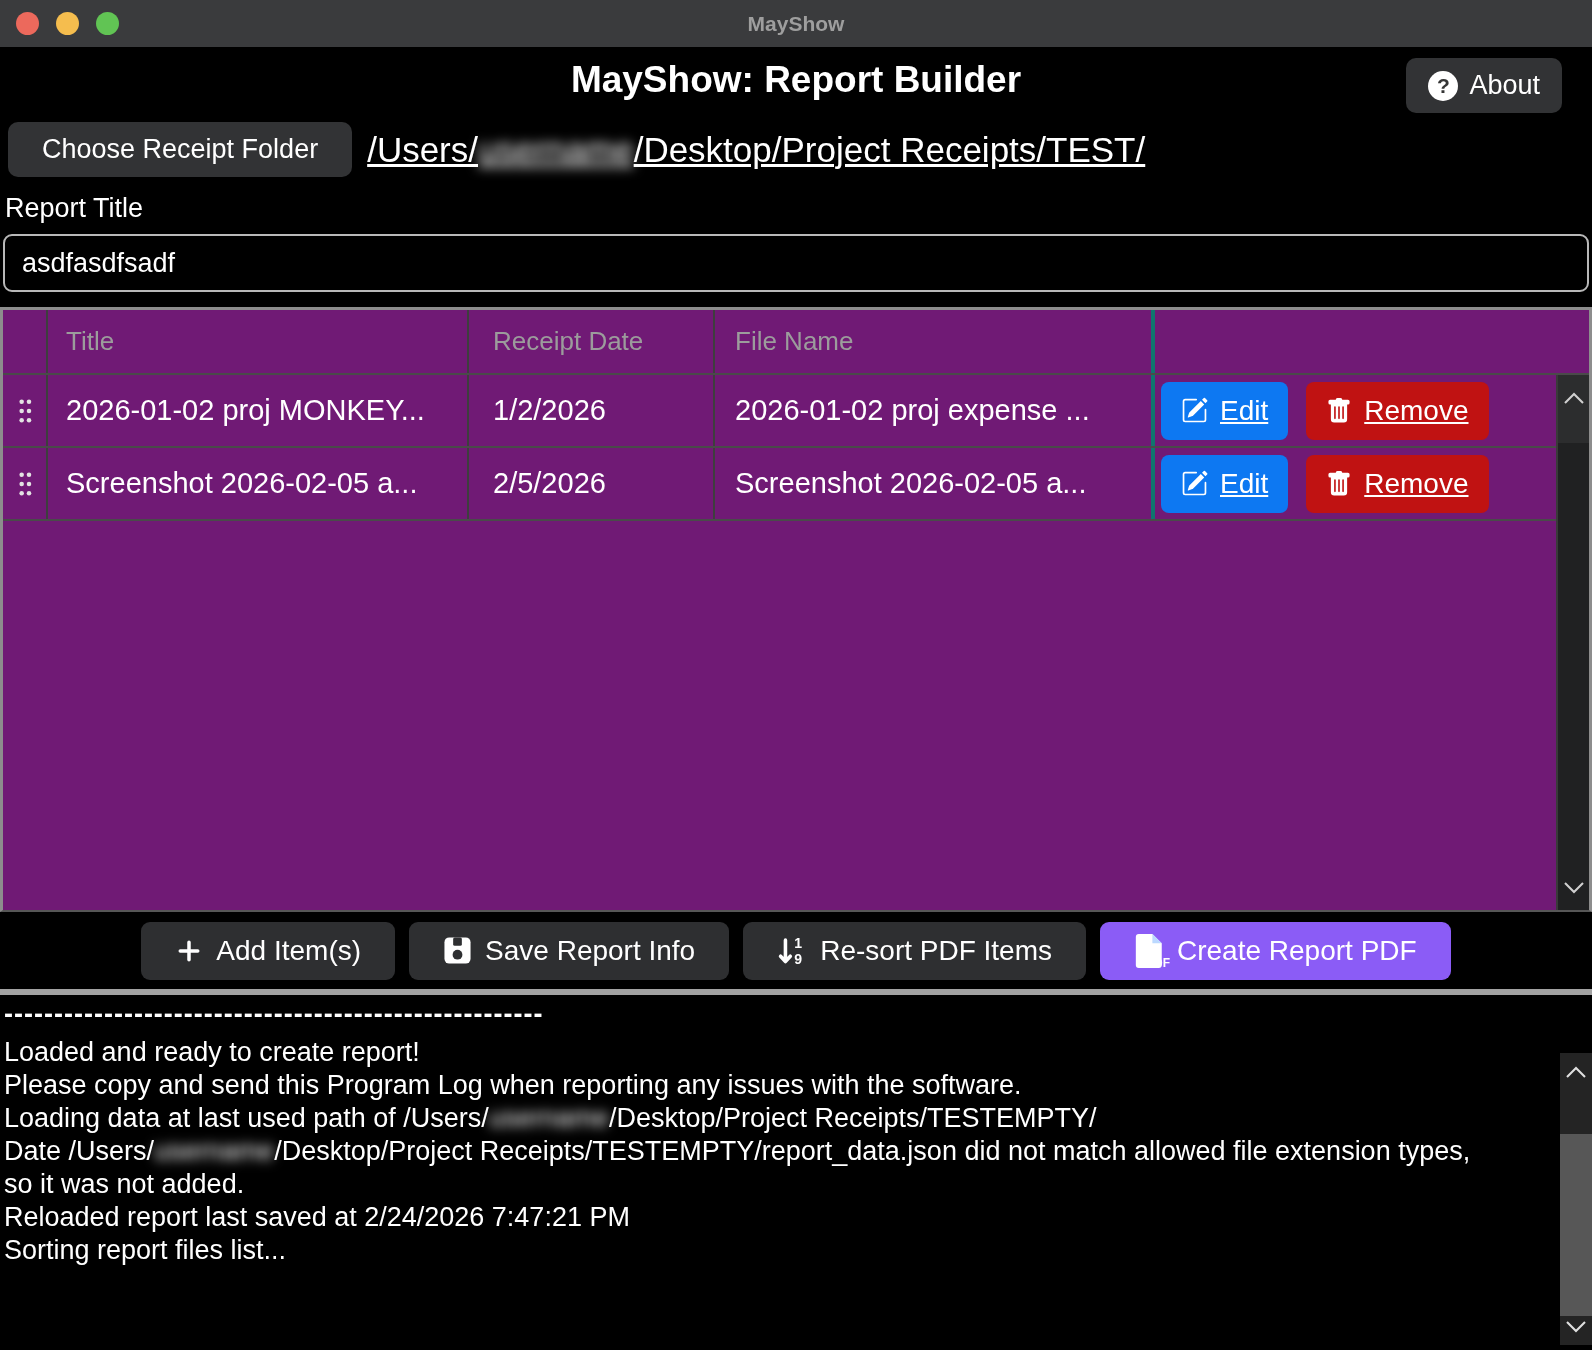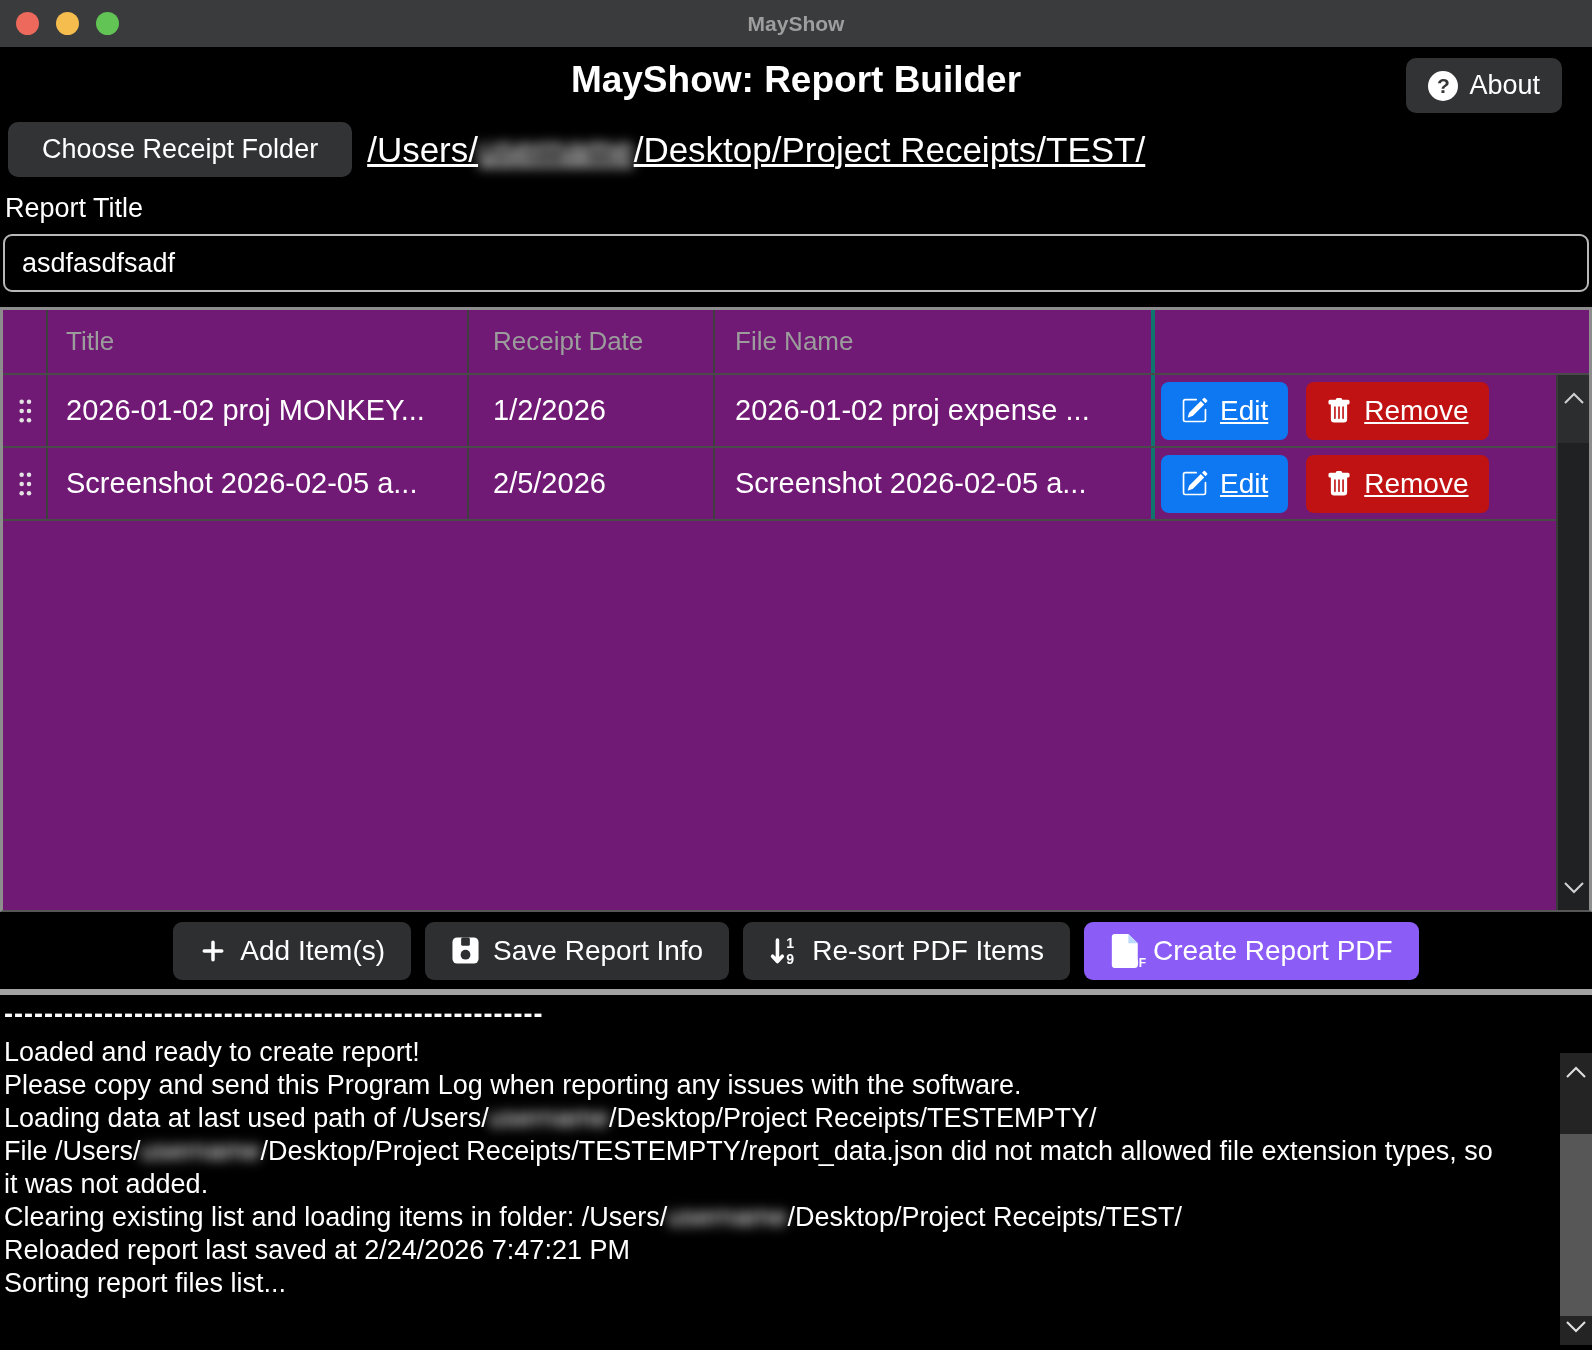--- a/index.html
+++ b/index.html
@@ -72,21 +72,21 @@
     background:#202122; border-left:2px solid #3a3a3a; }
   .t-thumb { position:absolute; top:0; left:0; right:0; height:68px; background:#2c2d2e; }
   .scroll-arrow { position:absolute; left:0; right:0; height:30px;
     display:flex; align-items:center; justify-content:center; background:transparent; border:none; padding:0; cursor:pointer; }
   .scroll-arrow.up { top:8px; } .scroll-arrow.down { bottom:8px; }
 
   
   .toolbar { height:77px; display:flex; align-items:center; justify-content:center; gap:14px; }
   .tb-btn { display:flex; align-items:center; gap:13px; height:58px;
     background:#2e2f31; border:none; border-radius:9px; color:#fff;
-    font-size:28px; font-family:inherit; padding:0 26px; cursor:pointer;text-align:right; }
+    font-size:28px; font-family:inherit; padding:0 34px; cursor:pointer;text-align:right; }
   .tb-btn.primary { background:#8b5cf6; }
   .pdf-ico-wrap { position:relative; width:30px; height:34px; }
   .pdf-label { position:absolute; right:-6px; bottom:-2px; font-size:12px; font-weight:bold; color:#fff; }
 
   
   .log-divider { height:6px; background:#a2a2a2; }
   .log { position:relative; height:350px; padding:4px 0 0 4px; font-size:27px; }
   .log-title { font-weight:bold; font-size:28px; }
   .log-sep { font-weight:bold; letter-spacing:1px; }
   .log-lines { margin-top:6px; line-height:33px; max-width:1500px; word-wrap:break-word; }
@@ -249,22 +249,21 @@
   </button>
 </div>
 
 <div class="log-divider"></div>
 <div class="log">
   <div class="log-sep">------------------------------------------------------</div>
   <div class="log-lines">
     <div><span>Loaded and ready to create report!</span><span class="redacted"></span><span></span></div>
     <div><span>Please copy and send this Program Log when reporting any issues with the software.</span><span class="redacted"></span><span></span></div>
     <div><span>Loading data at last used path of /Users/</span><span class="redacted">username</span><span>/Desktop/Project Receipts/TESTEMPTY/</span></div>
-    <div><span>File /Users/</span><span class="redacted">username</span><span>/Desktop/Project Receipts/TESTEMPTY/report_data.json did not match allowed file extension types, so it was not added.</span></div>
-    <div><span>Clearing existing list and loading items in folder: /Users/</span><span class="redacted">username</span><span>/Desktop/Project Receipts/TEST/</span></div>
+    <div><span>Date /Users/</span><span class="redacted">username</span><span>/Desktop/Project Receipts/TESTEMPTY/report_data.json did not match allowed file extension types, so it was not added.</span></div>
     <div><span>Reloaded report last saved at 2/24/2026 7:47:21 PM</span><span class="redacted"></span><span></span></div>
     <div><span>Sorting report files list...</span><span class="redacted"></span><span></span></div>
   </div>
   <div class="log-scroll">
     <div class="log-thumb"></div>
     <button class="scroll-arrow up" style="top:4px;">
       <svg width="24" height="15" viewBox="0 0 16 10" fill="none" stroke="#e0e0e0" stroke-width="1.4">
           <path d="M2 8 L8 2 L14 8"></path>
         </svg>
     </button>

